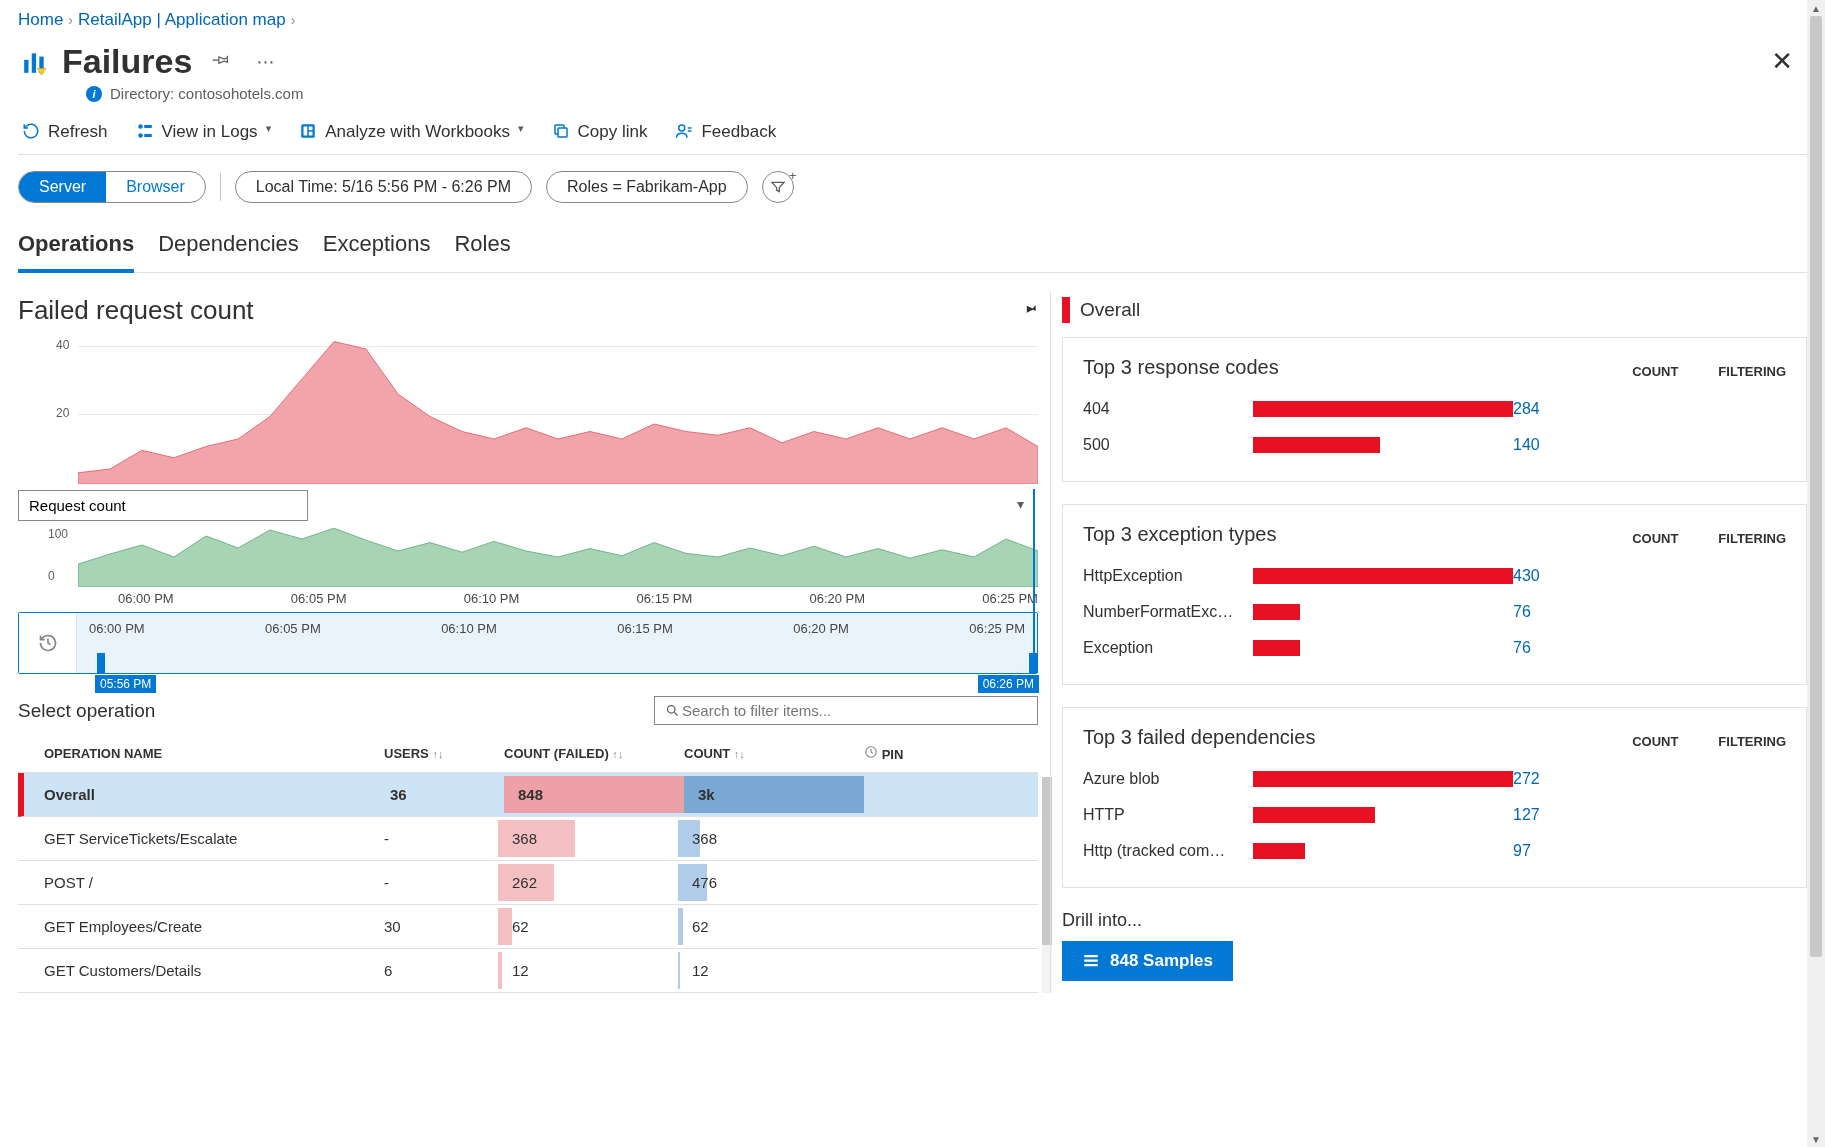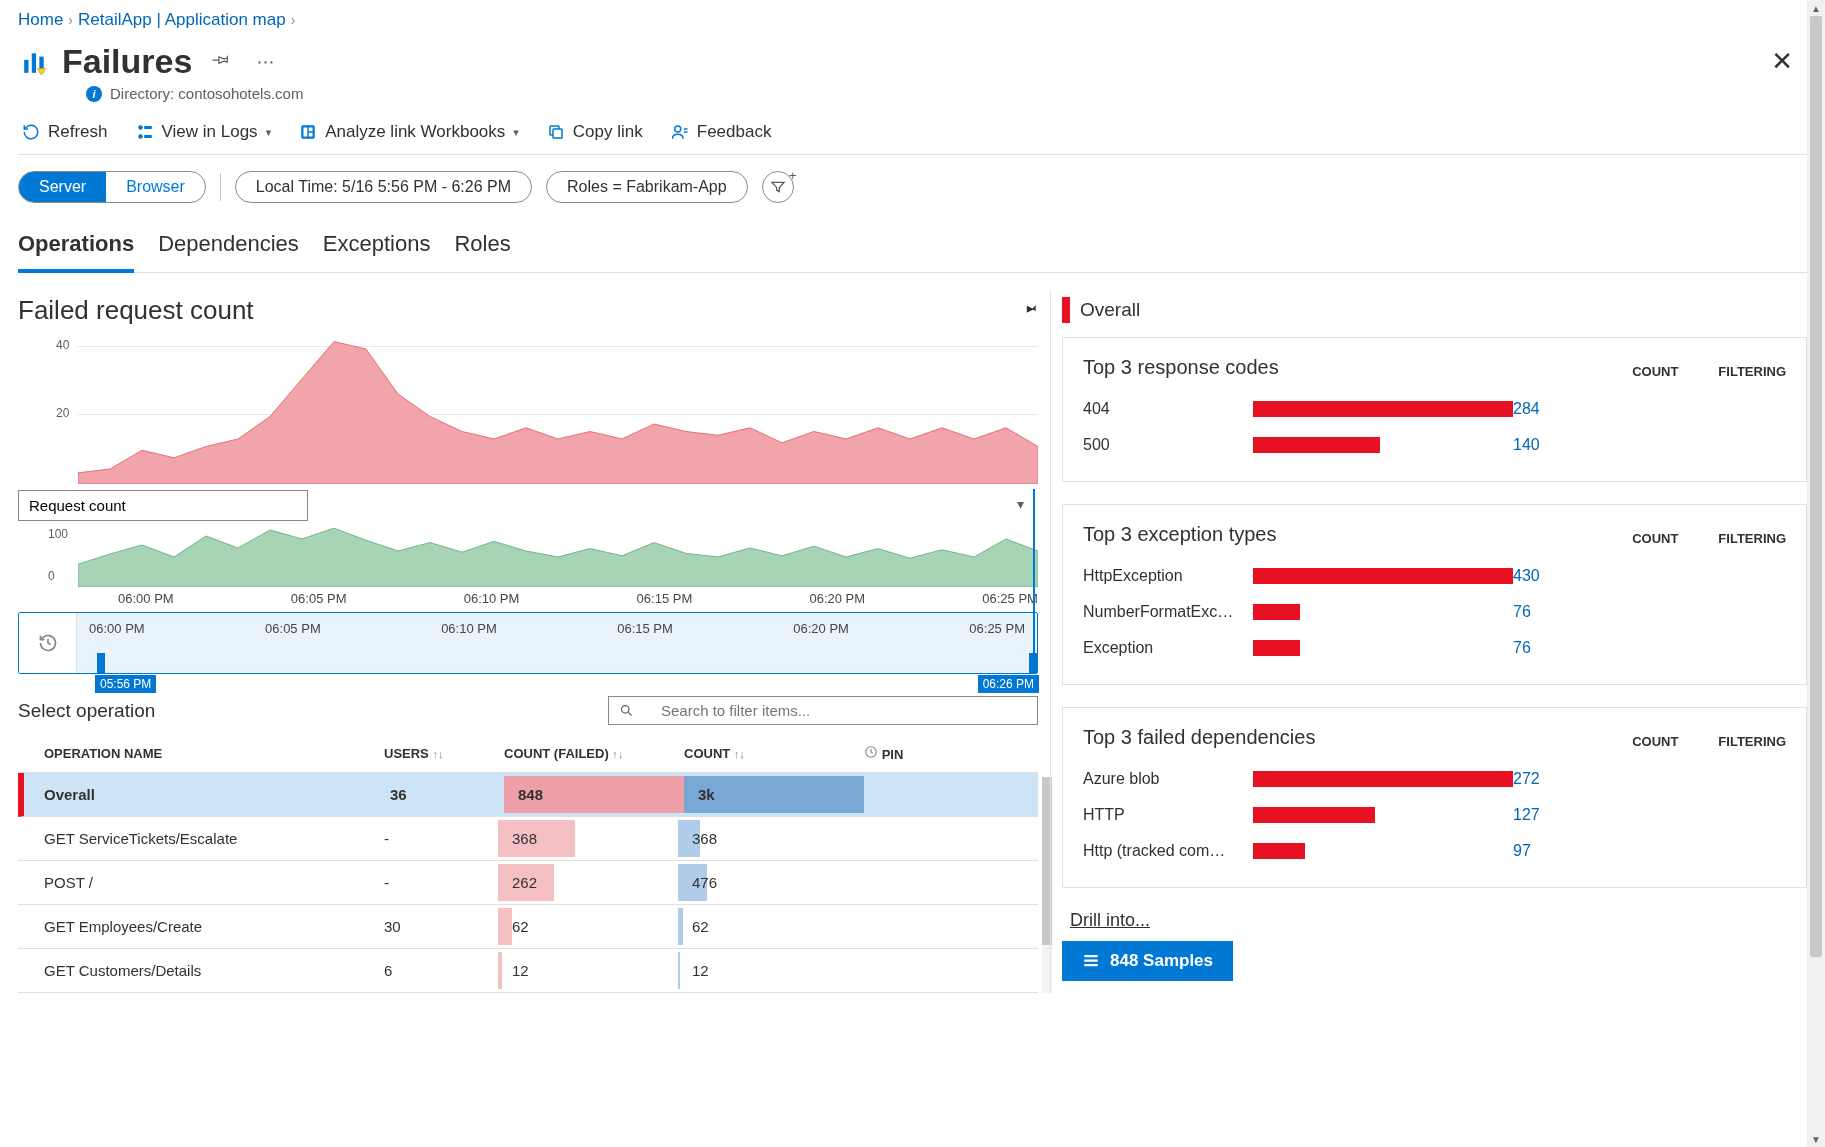--- a/index.html
+++ b/index.html
@@ -28,21 +28,21 @@
   .title-row{display:flex;align-items:center;gap:14px;padding:2px 0 0 4px;}
   .title-icon{width:26px;height:26px;display:flex;align-items:center;justify-content:center;}
   .title-icon svg{width:26px;height:26px;}
   .title{font-size:34px;font-weight:600;}
   .pin-icon,.more-icon{color:#605e5c;font-size:18px;padding:6px;cursor:pointer;}
   .close-x{margin-left:auto;font-size:26px;color:#323130;padding:8px 14px;cursor:pointer;font-weight:300;}
   .subtitle{display:flex;align-items:center;gap:8px;padding:0 0 12px 68px;color:#605e5c;font-size:15px;}
   .info-circle{width:16px;height:16px;border-radius:50%;background:var(--blue-pill);color:#fff;display:flex;align-items:center;justify-content:center;font-size:11px;font-weight:bold;font-style:italic;}
   
   .toolbar{display:flex;align-items:center;gap:28px;border-bottom:1px solid var(--border-light);padding:8px 0 12px 4px;}
-  .tb-item{display:flex;align-items:center;gap:8px;cursor:pointer;font-size:17px;}
+  .tb-item{display:flex;align-items:flex-start;gap:8px;cursor:pointer;font-size:17px;}
   .tb-item svg{width:18px;height:18px;color:var(--blue-pill);}
   .tb-caret{font-size:11px;color:#605e5c;}
   
   .filter-row{display:flex;align-items:center;gap:14px;padding:16px 0;position:relative;text-align:center;}
   .pill-group{border:1px solid #8a8886;border-radius:20px;display:flex;overflow:hidden;}
   .pill{padding:6px 20px;font-size:16px;cursor:pointer;}
   .pill.on{background:var(--blue-pill);color:#fff;}
   .pill.off{color:var(--blue-pill);}
   .vline{width:1px;height:28px;background:#c8c8c8;}
   .chip{border:1px solid #8a8886;border-radius:20px;padding:6px 20px;font-size:16px;cursor:pointer;}
@@ -85,21 +85,21 @@
   .handle.left{left:20px;}
   .handle.right{right:0px;}
   .handle-label{position:absolute;background:var(--blue-pill);color:#fff;font-size:12px;padding:2px 5px;white-space:nowrap;}
   .handle.left .handle-label{top:22px;left:-2px;}
   .handle.right .handle-label{top:22px;right:-2px;}
   .handle-line{position:absolute;width:2px;background:var(--blue-pill);top:-164px;height:164px;}
   .handle.right .handle-line{right:2px;}
   
   .op-head{display:flex;align-items:center;justify-content:space-between;padding:22px 0 10px;}
   .op-title{font-size:19px;}
-  .search{border:1px solid #8a8886;display:flex;align-items:center;padding:4px 10px;width:430px;gap:25px;}
+  .search{border:1px solid #8a8886;display:flex;align-items:center;padding:4px 10px;width:384px;gap:0;}
   .search input{border:none;outline:none;font-size:15px;flex:1;}
   .search svg{width:15px;height:15px;color:#605e5c;}
   
   .table{position:relative;}
   .thead,.trow{display:flex;align-items:center;}
   .thead{font-size:13px;font-weight:700;color:#323130;padding:10px 0;border-bottom:1px solid var(--border-light);}
   .th,.td{padding:0 6px;}
   .c-name{flex:0 0 360px;padding-left:26px;}
   .c-users{flex:0 0 120px;}
   .c-failed{flex:0 0 180px;}
@@ -126,21 +126,21 @@
   .panel-title{font-size:20px;}
   .panel-cols{display:flex;gap:40px;font-size:13px;font-weight:700;}
   .prow{display:flex;align-items:center;height:36px;font-size:16px;}
   .pname{flex:0 0 170px;overflow:hidden;text-overflow:ellipsis;white-space:nowrap;}
   .pbar-wrap{flex:0 0 260px;}
   .pbar{height:16px;background:var(--red-bar);}
   .pcount{flex:0 0 70px;color:var(--link);cursor:pointer;}
   .pfilter{flex:0 0 60px;}
   
   .drill{}
-  .drill-title{font-size:18px;margin:10px 8px 10px;text-decoration:underline;}
+  .drill-title{font-size:18px;margin:10px 0 10px;}
   .drill-btn{display:inline-flex;align-items:center;gap:10px;background:var(--blue-pill);color:#fff;font-size:17px;font-weight:600;padding:10px 20px;cursor:pointer;}
   .drill-btn svg{width:18px;height:18px;}
   
   .page-scroll{position:fixed;right:0;top:0;bottom:0;width:18px;background:#f0f0f0;}
   .page-scroll .arrow{height:16px;display:flex;align-items:center;justify-content:center;color:#666;font-size:10px;}
   .page-scroll .thumb{background:var(--scroll);margin:0 3px;height:82%;border-radius:2px;}
 </style>
 </head>
 <body>
 
@@ -192,21 +192,21 @@
     <span>View in Logs</span>
     <span class="tb-caret">▾</span>
   </div>
   <div class="tb-item">
     <svg viewBox="0 0 24 24" fill="currentColor">
         <rect x="3" y="3" width="18" height="18" rx="2" fill="#0078d4"></rect>
         <rect x="6" y="6" width="5" height="12" fill="#fff"></rect>
         <rect x="13" y="6" width="5" height="5" fill="#fff"></rect>
         <rect x="13" y="13" width="5" height="5" fill="#fff"></rect>
       </svg>
-    <span>Analyze link Workbooks</span>
+    <span>Analyze with Workbooks</span>
     <span class="tb-caret">▾</span>
   </div>
   <div class="tb-item">
     <svg viewBox="0 0 24 24" fill="none" stroke="currentColor" stroke-width="2">
         <rect x="8" y="8" width="12" height="12" rx="1"></rect>
         <path d="M16 8V5a1 1 0 0 0-1-1H5a1 1 0 0 0-1 1v10a1 1 0 0 0 1 1h3"></path>
       </svg>
     <span>Copy link</span>
   </div>
   <div class="tb-item">

